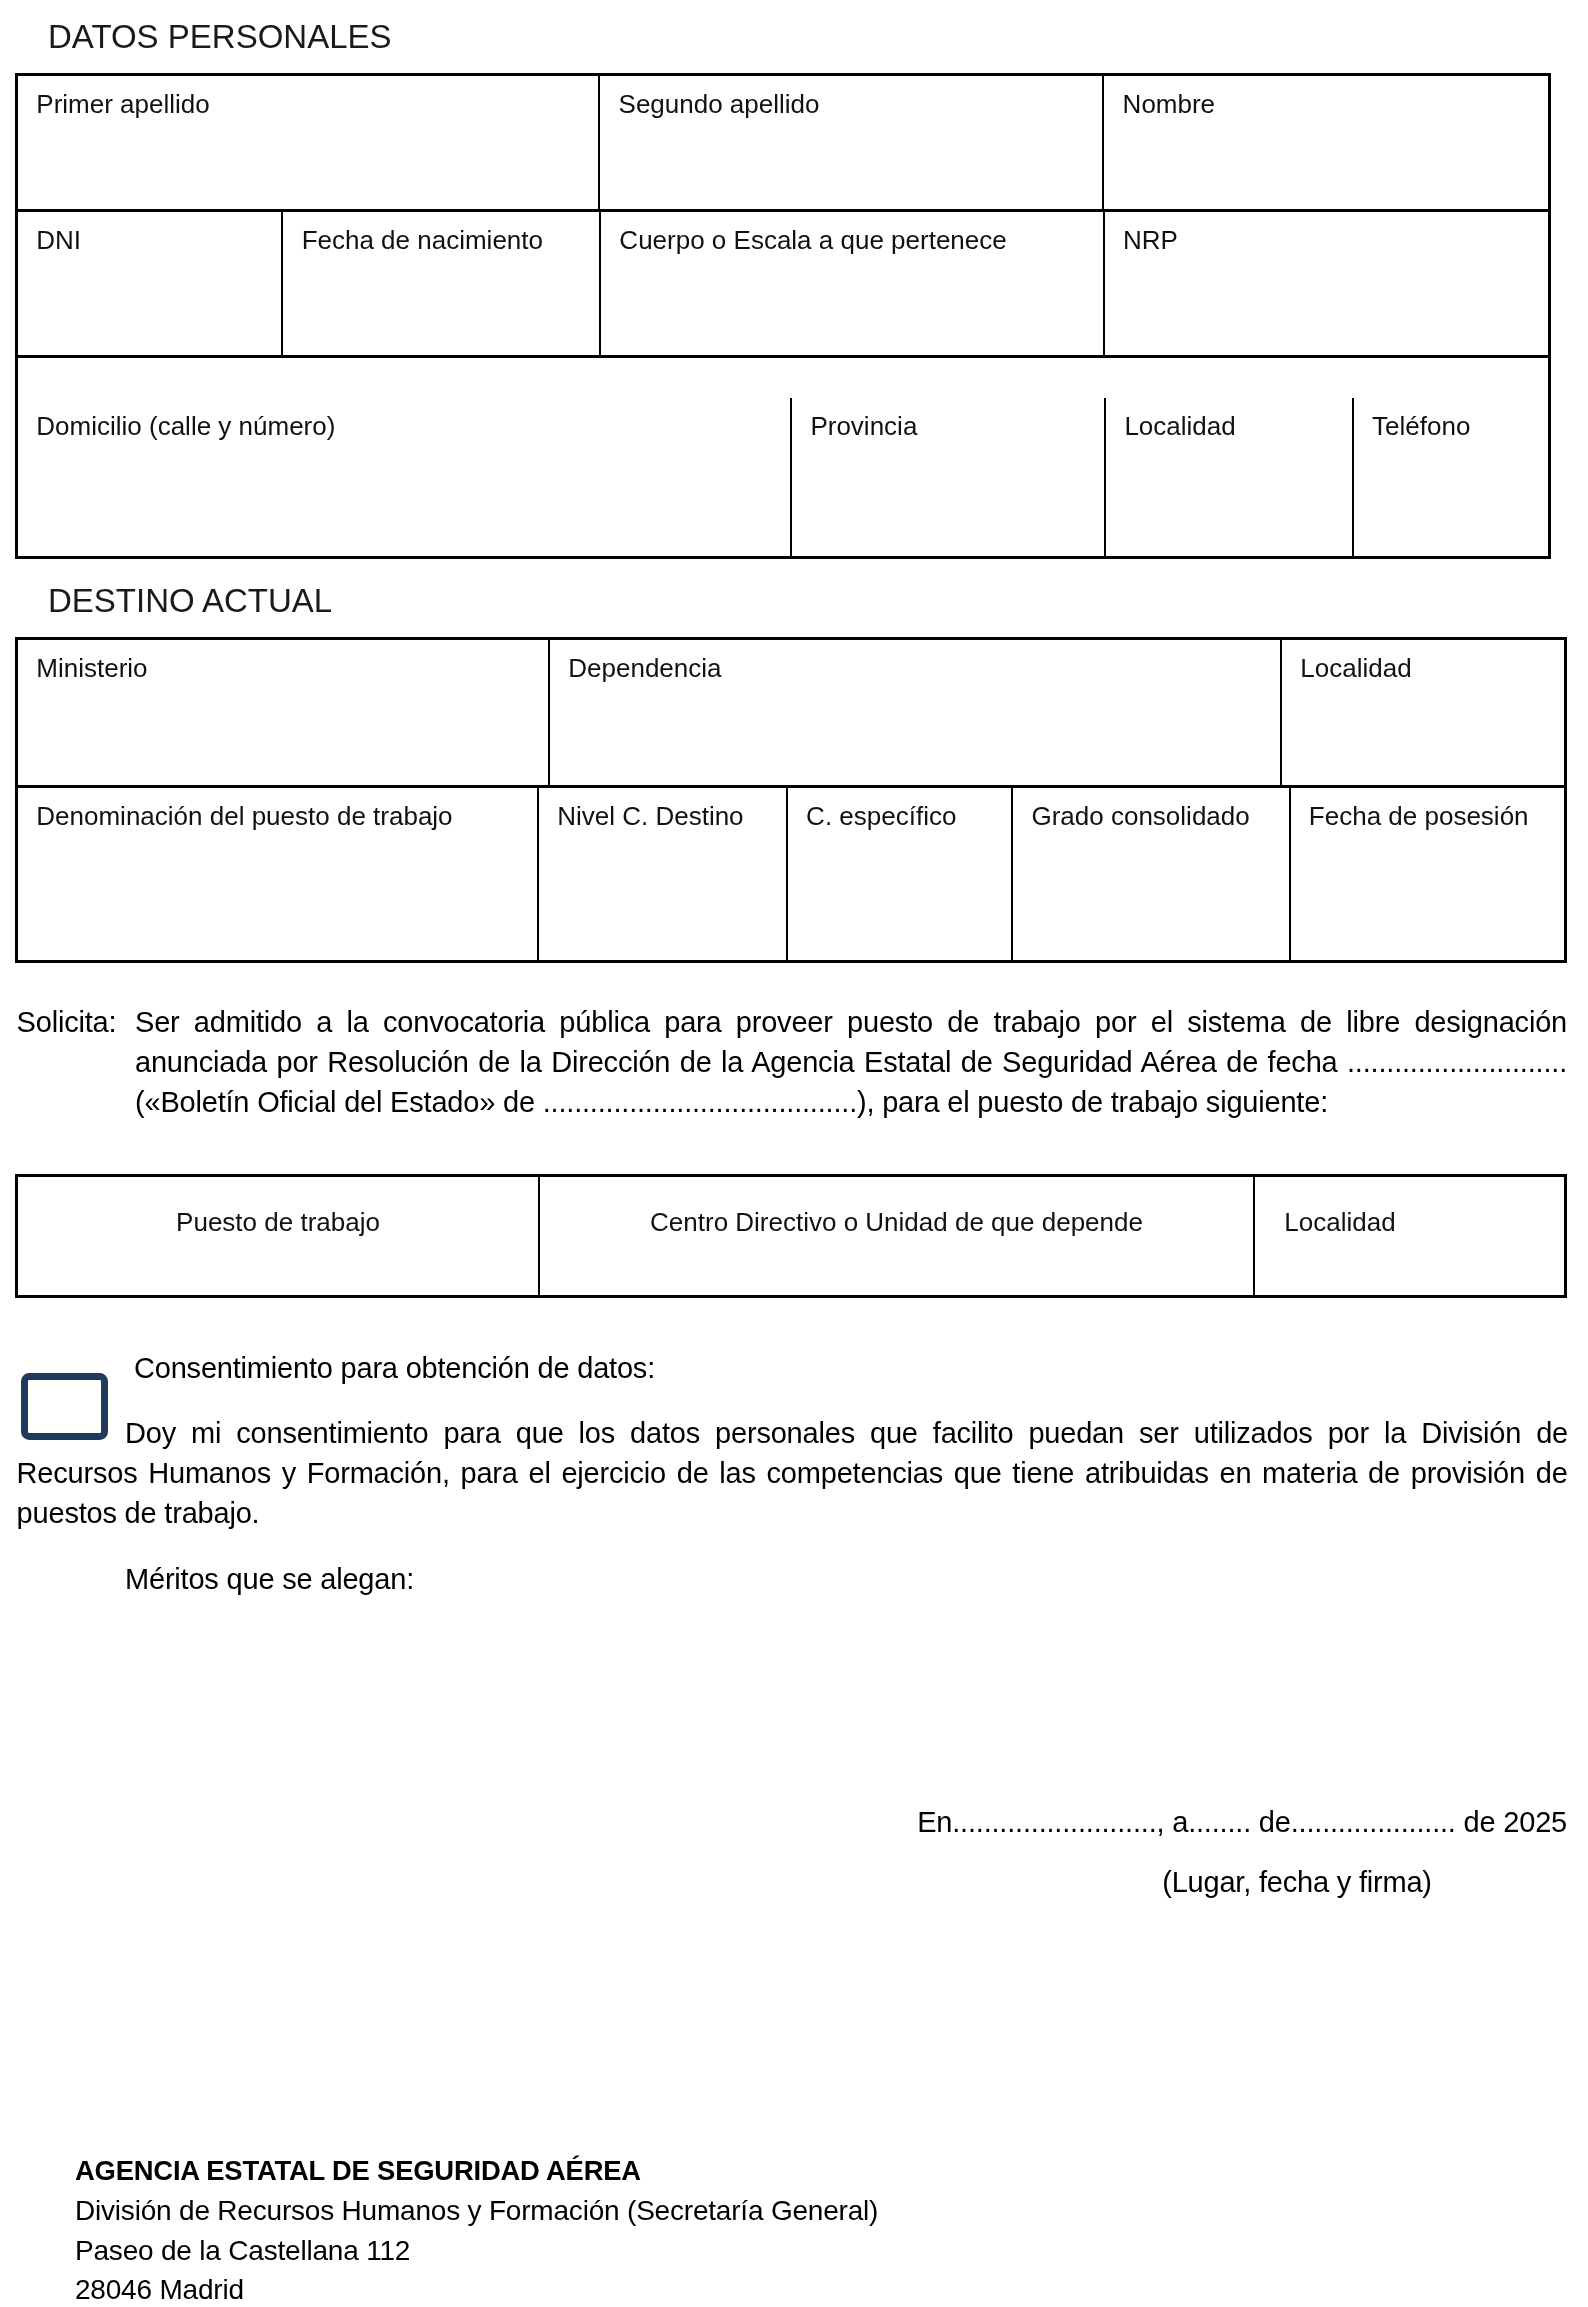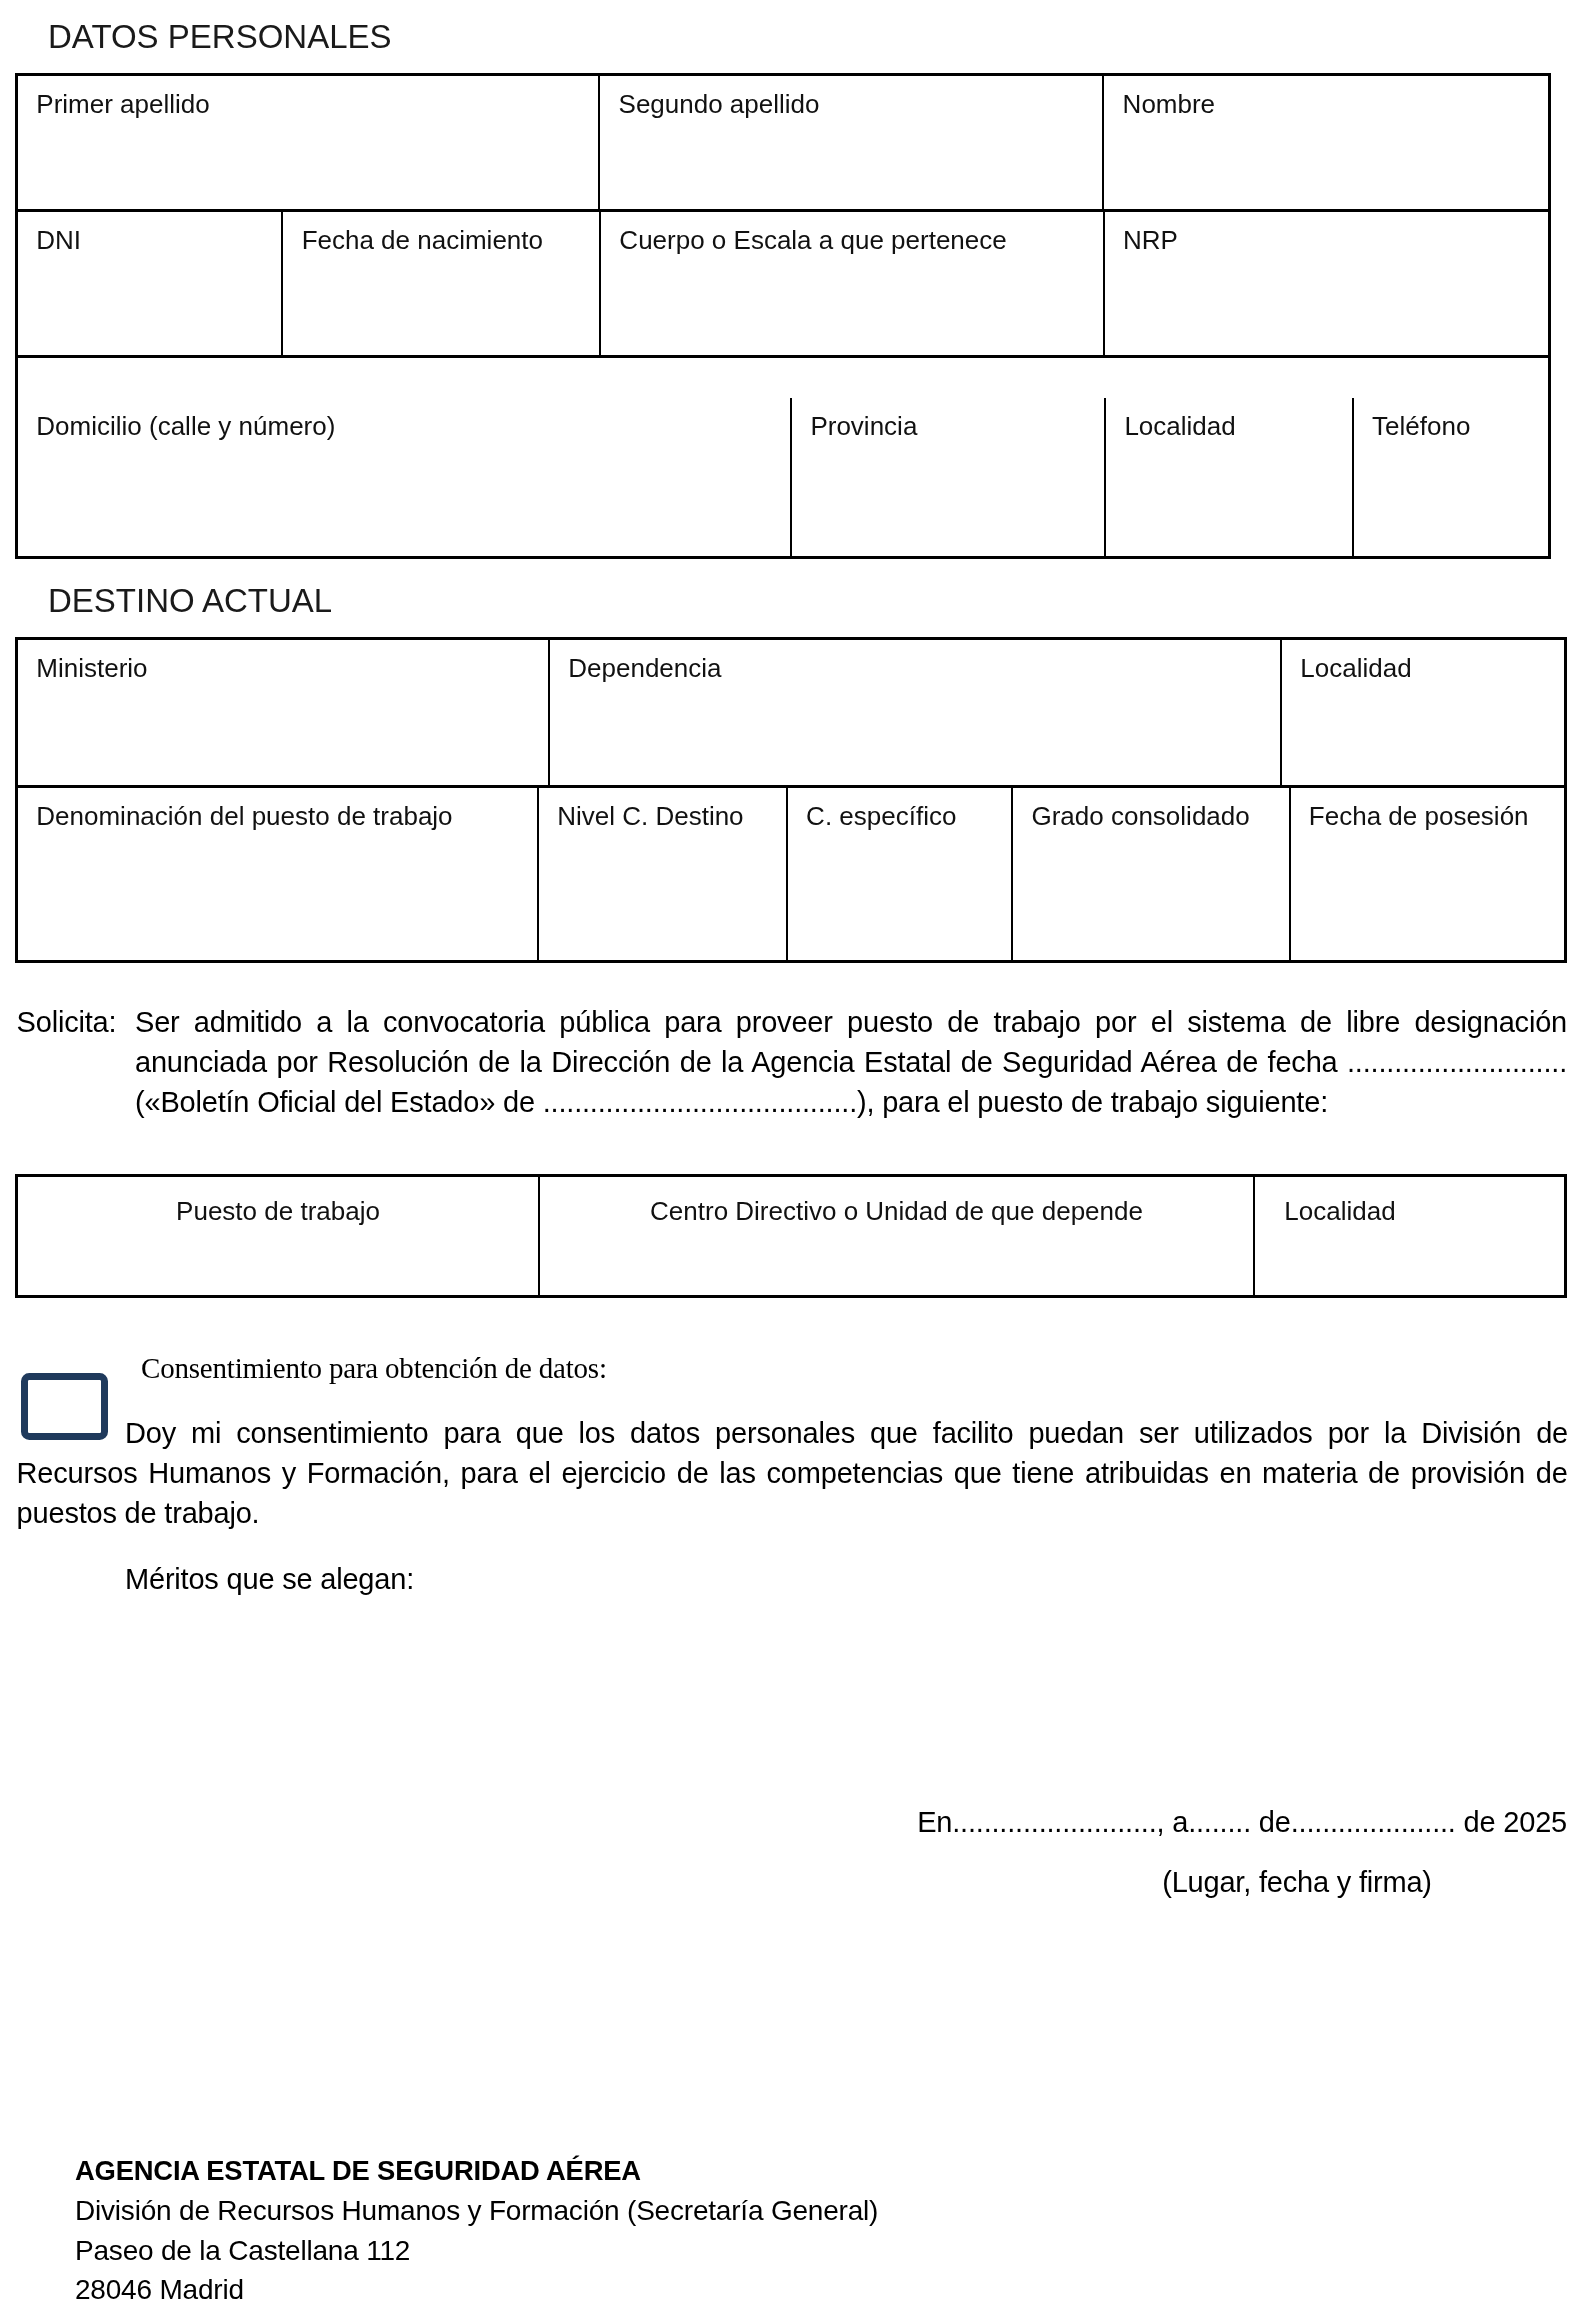--- a/index.html
+++ b/index.html
@@ -35,21 +35,21 @@
     border-right:2.5px solid #000;
     padding:11.6px 8.3px 0 18.3px;
     font-size:26px;
     line-height:33px;
     color:#111;
   }
   .fcell:last-child{border-right:none;}
   .fcell.center{
     text-align:center;
     padding-left:8.3px;
-    padding-top:18px;
+    padding-top:29px;
   }
   
   .para{
     font-size:29px;
     line-height:40px;
     color:#000000;
     letter-spacing:-0.2px;
   }
   .just{
     text-align:justify;
@@ -119,21 +119,21 @@
   <div class="ftable" style="left:15px;top:1174px;width:1552px;">
     <div class="frow" style="height:118px;">
       <div class="fcell center" style="width:522px;">Puesto de trabajo</div>
       <div class="fcell center" style="width:715px;">Centro Directivo o Unidad de que depende</div>
       <div class="fcell center" style="width:170px;">Localidad</div>
     </div>
   </div>
 
   <div id="consent-checkbox" class="abs" style="left:21px;top:1373px;"></div>
 
-  <div class="abs para" style="left:141px;top:1348px;font-family:Liberation Serif, serif;">Consentimiento para obtención de datos:</div>
+  <div class="abs para" style="left:134px;top:1348px;">Consentimiento para obtención de datos:</div>
   <div class="abs para just" style="left:125px;top:1413px;width:1443px;">Doy mi consentimiento para que los datos personales que facilito puedan ser utilizados por la División de</div>
   <div class="abs para just" style="left:16.6px;top:1453px;width:1551px;">Recursos Humanos y Formación, para el ejercicio de las competencias que tiene atribuidas en materia de provisión de</div>
   <div class="abs para" style="left:16.6px;top:1493px;width:1551px;">puestos de trabajo.</div>
 
   <div class="abs para" style="left:125px;top:1559px;">Méritos que se alegan:</div>
 
   <div class="abs para right-align" style="left:736px;top:1802px;width:831px;">En.........................., a........ de..................... de 2025</div>
   <div class="abs para center-align" style="left:1031px;top:1862px;width:532px;">(Lugar, fecha y firma)</div>
 
   <div class="abs para bold" style="left:75px;top:2151px;font-size:27.4px;">AGENCIA ESTATAL DE SEGURIDAD AÉREA</div>

